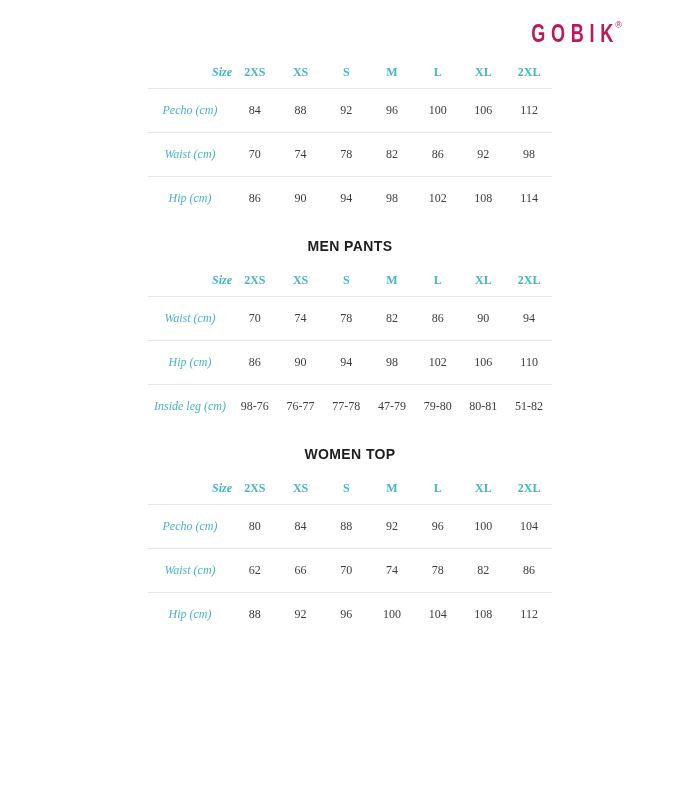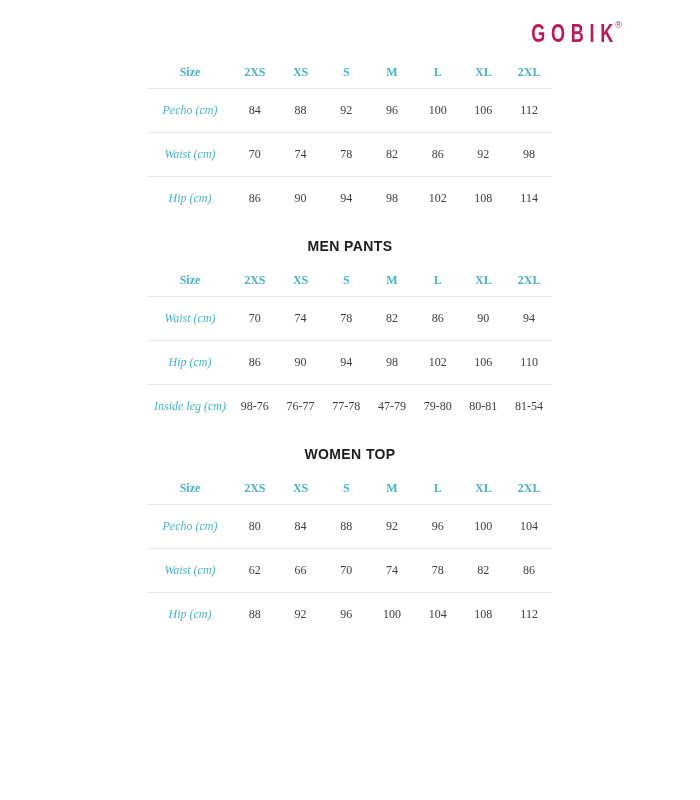--- a/index.html
+++ b/index.html
@@ -62,21 +62,22 @@
   .size-table col.label-col { width: 84px; }
   .size-table th {
     height: 32px;
     padding: 0;
     font-size: 12px;
     font-weight: 700;
     vertical-align: middle;
     color: #49b4c4;
   }
   .size-table th.row-head {
-    text-align: center;
+    text-align: right;
+    font-style: italic;
   }
   .size-table td {
     height: 43px;
     padding: 0;
     font-size: 12px;
     text-align: center;
     vertical-align: middle;
     color: #3d3d3d;
     border-top: 1px solid #e5e5e5;
   }
@@ -202,21 +203,21 @@
               <td>110</td>
             </tr>
             <tr>
               <td class="row-label">Inside leg (cm)</td>
               <td>98-76</td>
               <td>76-77</td>
               <td>77-78</td>
               <td>47-79</td>
               <td>79-80</td>
               <td>80-81</td>
-              <td>81-54</td>
+              <td>51-82</td>
             </tr>
           </tbody>
         </table>
       </section>
       <section class="size-chart-section">
         <h2 class="section-title">WOMEN TOP</h2>
         <table class="size-table">
           <colgroup>
             <col class="label-col">
             <col>

